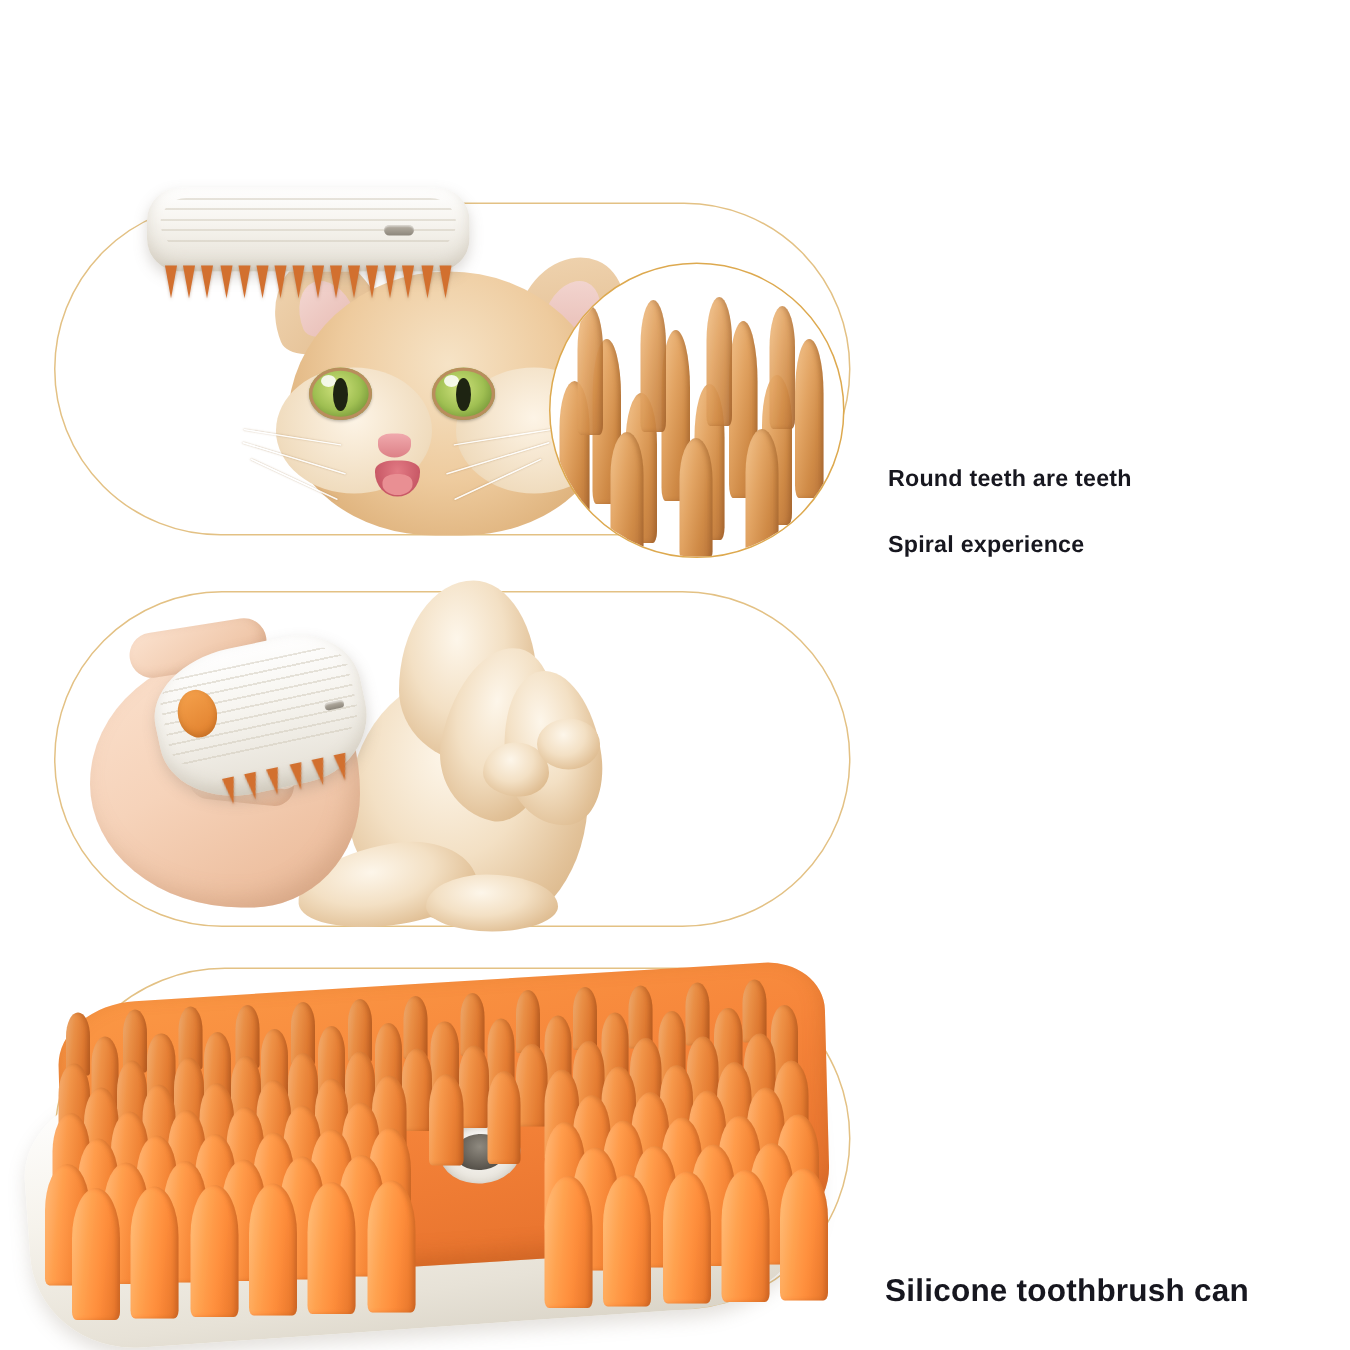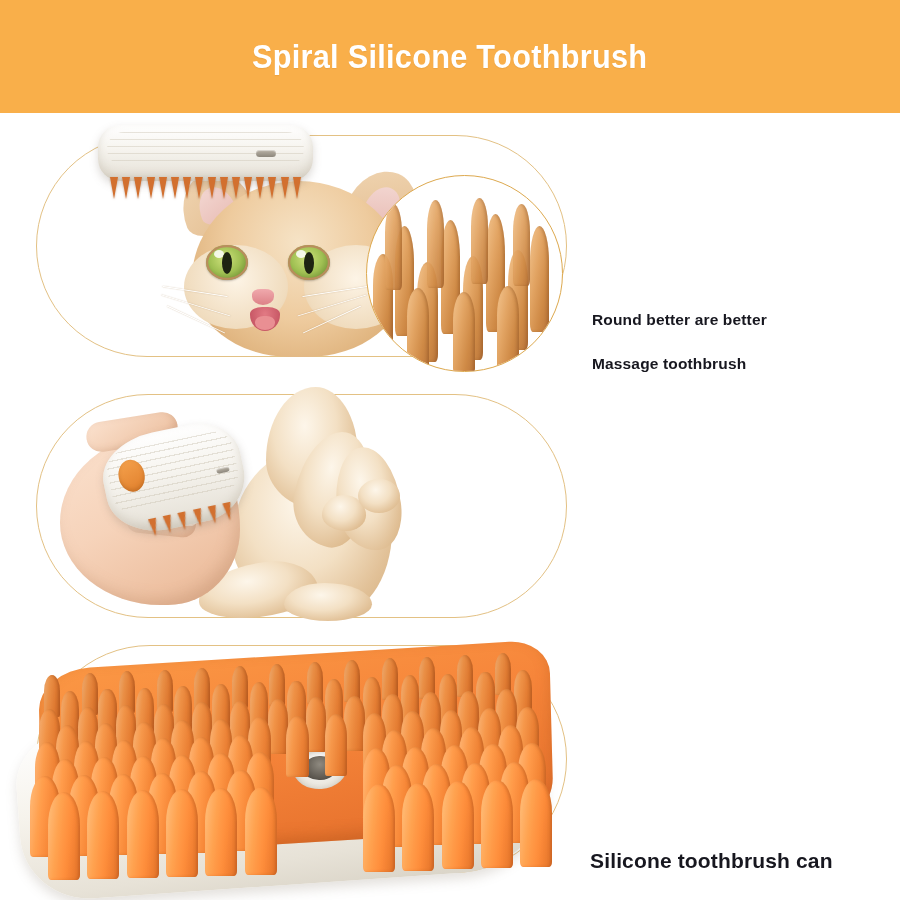--- a/index.html
+++ b/index.html
@@ -236,23 +236,20 @@
     content:"";position:absolute;left:10px;top:9px;width:34px;height:24px;
     background:radial-gradient(ellipse at 50% 35%,#8f8a80 0%,#5f5a52 60%,#3d3933 100%);
     border-radius:50%;
   }
 </style>
 </head>
 <body>
 
 <div class="page">
 
-  <div class="header">
-    <div class="header-title">Spiral Silicone Toothbrush</div>
-  </div>
 
   <div class="panel" id="panel1">
 
     <div class="pill" id="pill1"></div>
 
     <div class="panel-media" style="left:36px;top:0px;width:540px;height:268px;">
 
       <div class="wedge"></div>
 
       <div class="cat1">
@@ -323,22 +320,22 @@
           <div class="cone" style="left:104px;top:22px;width:17px;height:86px;opacity:.93;"></div>
           <div class="cone" style="left:146px;top:28px;width:17px;height:82px;opacity:.93;"></div>
           <div class="cone" style="left:40px;top:112px;width:22px;height:84px;"></div>
           <div class="cone" style="left:86px;top:116px;width:22px;height:82px;"></div>
           <div class="cone" style="left:130px;top:110px;width:22px;height:86px;"></div>
         </div>
       </div>
     </div>
 
     <div class="textcol" id="text1">
-      <div class="t-line l1">Round better are better</div>
-      <div class="t-line l2">Massage toothbrush</div>
+      <div class="t-line l1">Round teeth are teeth</div>
+      <div class="t-line l2">Spiral experience</div>
     </div>
   </div>
 
   <div class="panel" id="panel2">
 
     <div class="pill" id="pill2"></div>
 
     <div class="panel-media" style="left:30px;top:0px;width:545px;height:254px;">
 
       <div class="cat2">

